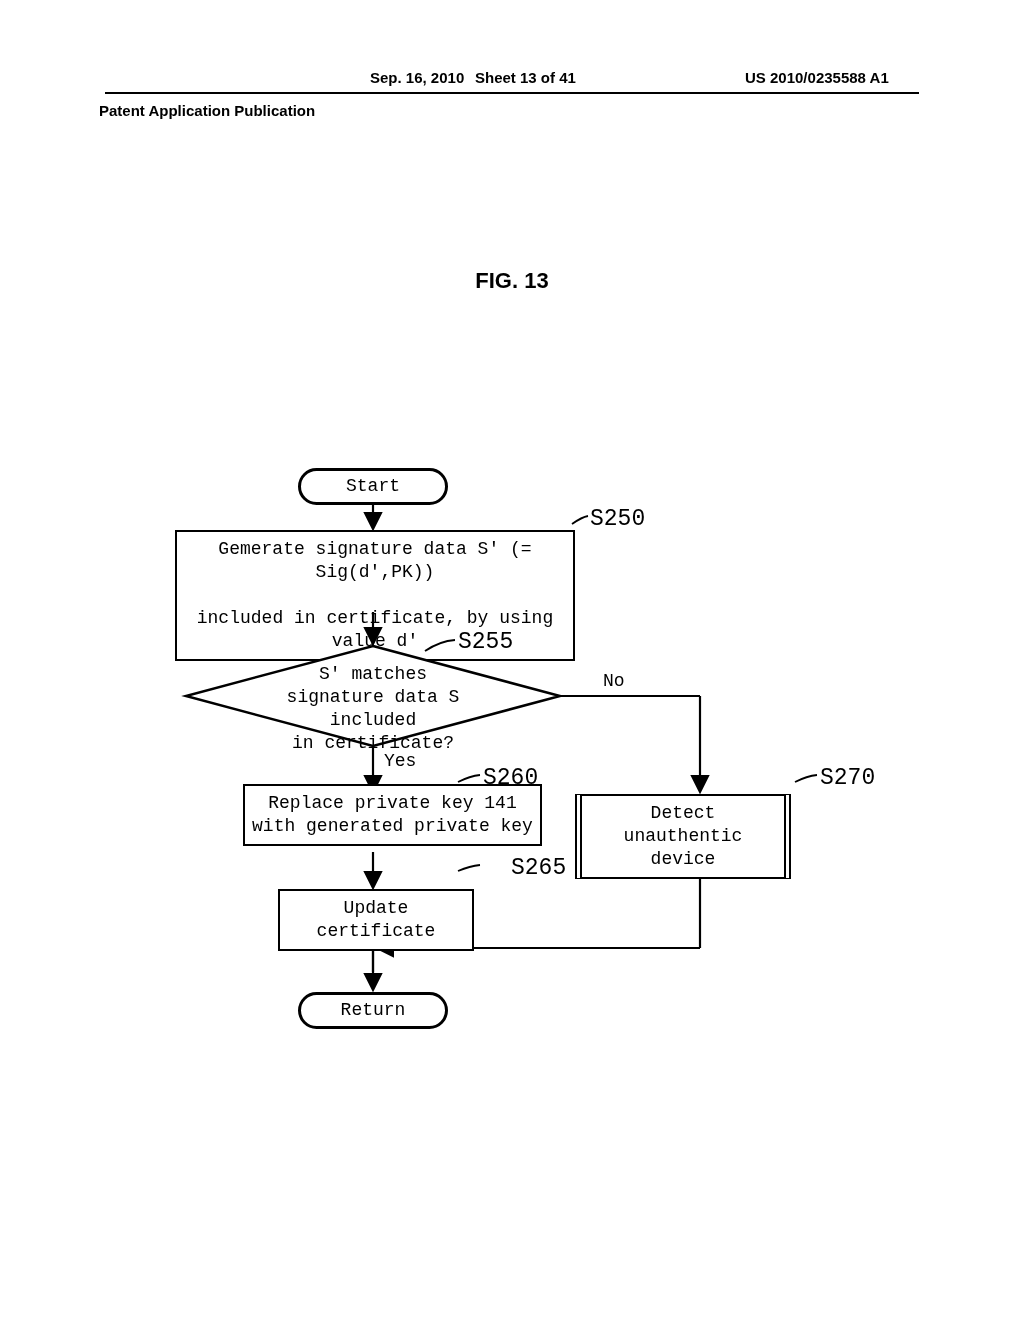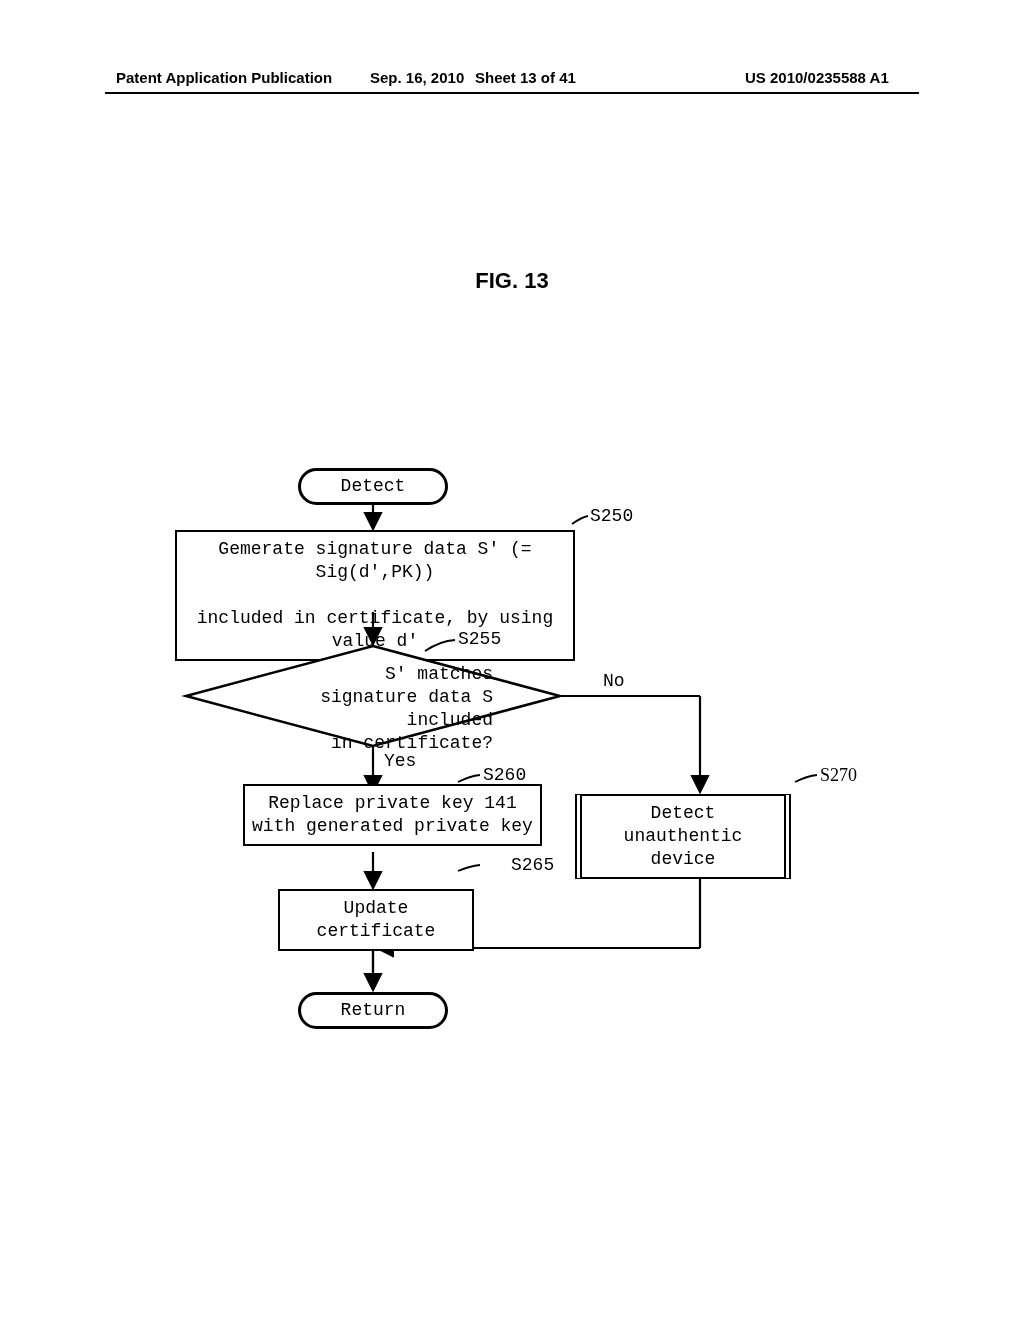--- a/index.html
+++ b/index.html
@@ -29,21 +29,21 @@
     width: 814px;
     height: 2px;
     background: #000;
   }
   .header-text {
     position: absolute;
     top: -3px;
     font-size: 15px;
     font-weight: bold;
   }
-  .pub-type { left: 116px; }
+  .pub-type { left: 99px; margin-top: 33px; }
   .date { left: 370px; }
   .sheet { left: 475px; }
   .pub-num { left: 745px; }
 
   .fig-title {
     position: absolute;
     top: 268px;
     left: 0;
     width: 1024px;
     text-align: center;
@@ -91,33 +91,33 @@
     font-family: 'Courier New', monospace;
     font-size: 18px;
     padding: 6px;
     line-height: 1.28;
     box-sizing: border-box;
   }
 
   .step-label {
     position: absolute;
     font-family: 'Courier New', monospace;
-    font-size: 18px;
+    font-size: 23px;
     font-weight: normal;
   }
   .edge-label {
     position: absolute;
     font-family: 'Courier New', monospace;
     font-size: 18px;
   }
   .diamond-text {
     position: absolute;
     font-family: 'Courier New', monospace;
     font-size: 18px;
-    text-align: right;
+    text-align: center;
     line-height: 1.28;
   }
 
   svg.connector {
     position: absolute;
     top: 0;
     left: 0;
     pointer-events: none;
   }
 </style>
@@ -131,21 +131,21 @@
     <div class="header-text date">Sep. 16, 2010</div>
     <div class="header-text sheet">Sheet 13 of 41</div>
     <div class="header-text pub-num">US 2010/0235588 A1</div>
     <div class="header-line"></div>
   </div>
 
   <div class="fig-title">FIG. 13</div>
 
   <div class="flowchart">
 
-    <div class="terminal" style="left:298px; top:0px; width:150px;">Detect</div>
+    <div class="terminal" style="left:298px; top:0px; width:150px;">Start</div>
 
     <div class="process" style="left:175px; top:62px; width:400px;">
       <span>Gemerate signature data S' (= Sig(d',PK))</span><br>
       <br>
       <span>included in certificate, by using value d'</span>
     </div>
     <div class="step-label" style="left:590px; top:38px;">S250</div>
 
     <svg class="connector" width="1024" height="700">
       <defs>
@@ -197,21 +197,21 @@
 
     <div class="process" style="left:243px; top:316px; width:299px;">
       <span>Replace private key 141</span><br>
       <span>with generated private key</span>
     </div>
     <div class="step-label" style="left:483px; top:297px;">S260</div>
 
     <div class="subprocess" style="left:575px; top:326px; width:216px; padding-top:6px; padding-bottom:6px;">
       <span>Detect unauthentic device</span>
     </div>
-    <div class="step-label" style="left:820px; top:297px;font-family:Liberation Serif, serif;">S270</div>
+    <div class="step-label" style="left:820px; top:297px;">S270</div>
 
     <div class="process" style="left:278px; top:421px; width:196px;">
       <span>Update certificate</span>
     </div>
     <div class="step-label" style="left:511px; top:387px;">S265</div>
 
     <div class="terminal" style="left:298px; top:524px; width:150px;">Return</div>
 
   </div>
 

